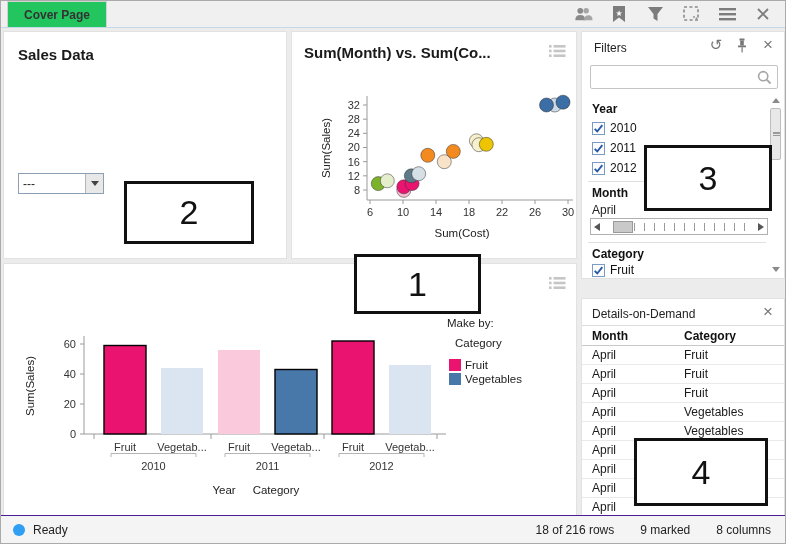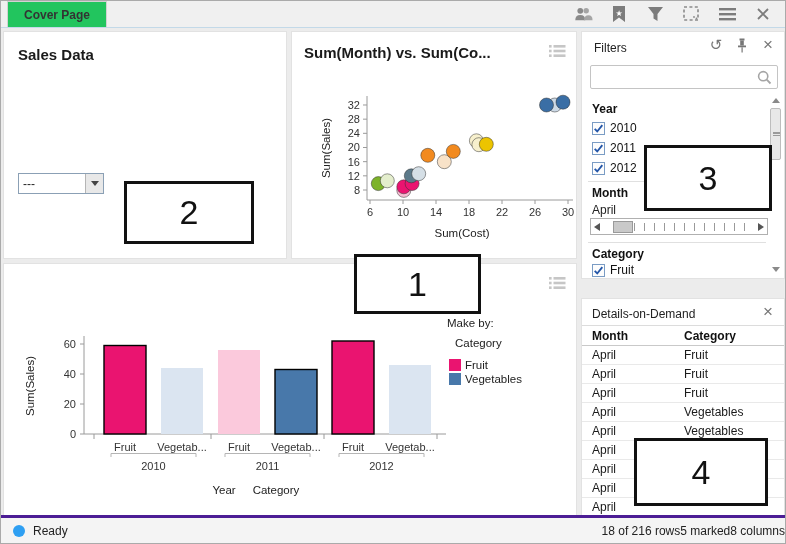--- a/index.html
+++ b/index.html
@@ -72,23 +72,23 @@
   .dod { left:580px; top:273px; width:204px; height:233px;margin-top:24px; }
   .dod-header { position:relative; height:27px; border-bottom:1px solid #dcdcdc; }
   .dod-title { position:absolute; left:10px; top:8px; font-size:12px; color:#222; }
   .dod-close { position:absolute; right:8px; top:4px; }
   .dod-colhdr { display:flex; height:20px; border-bottom:1px solid #c9c9c9; font-size:12px; font-weight:bold; color:#111; align-items:center; }
   .dod-colhdr .dod-cell { padding-top:1px; }
   .dod-cell { width:92px; padding-left:10px; overflow:hidden; white-space:nowrap; }
   .dod-row { display:flex; height:19px; align-items:center; border-bottom:1px solid #e9e9e9; font-size:12px; color:#1a1a1a; }
 
   
-  .statusbar { position:absolute; left:0; bottom:0; width:100%; height:28px; background:#f4f4f4; border-top:3px solid #4c1d95; display:flex; align-items:center; font-size:12px; color:#222; }
+  .statusbar { position:absolute; left:0; bottom:0; width:100%; height:28px; background:#f4f4f4; border-top:1px solid #4c1d95; display:flex; align-items:center; font-size:12px; color:#222; }
   .status-dot { width:12px; height:12px; border-radius:50%; background:#2e9ff2; margin:0 8px 0 12px; }
-  .status-right { margin-left:auto; display:flex; }
+  .status-right { margin-left:auto; display:flex; gap:26px; padding-right:14px; }
 
   
   .anno { position:absolute; background:#fff; border:3px solid #111; display:flex; align-items:center; justify-content:center; font-size:34px; color:#111; z-index:60; }
   .anno1 { left:353px; top:253px; width:127px; height:60px; }
   .anno2 { left:123px; top:180px; width:130px; height:63px; }
   .anno3 { left:643px; top:144px; width:128px; height:66px; }
   .anno4 { left:633px; top:437px; width:134px; height:68px; }
 </style>
 </head>
 <body>
@@ -414,18 +414,18 @@
   <div class="anno anno1">1</div>
   <div class="anno anno2">2</div>
   <div class="anno anno3">3</div>
   <div class="anno anno4">4</div>
 
   <div class="statusbar">
     <span class="status-dot"></span>
     <span>Ready</span>
     <span class="status-right">
       <span>18 of 216 rows</span>
-      <span>5 marked</span>
+      <span>9 marked</span>
       <span>8 columns</span>
     </span>
   </div>
 
 </div>
 
 </body></html>

